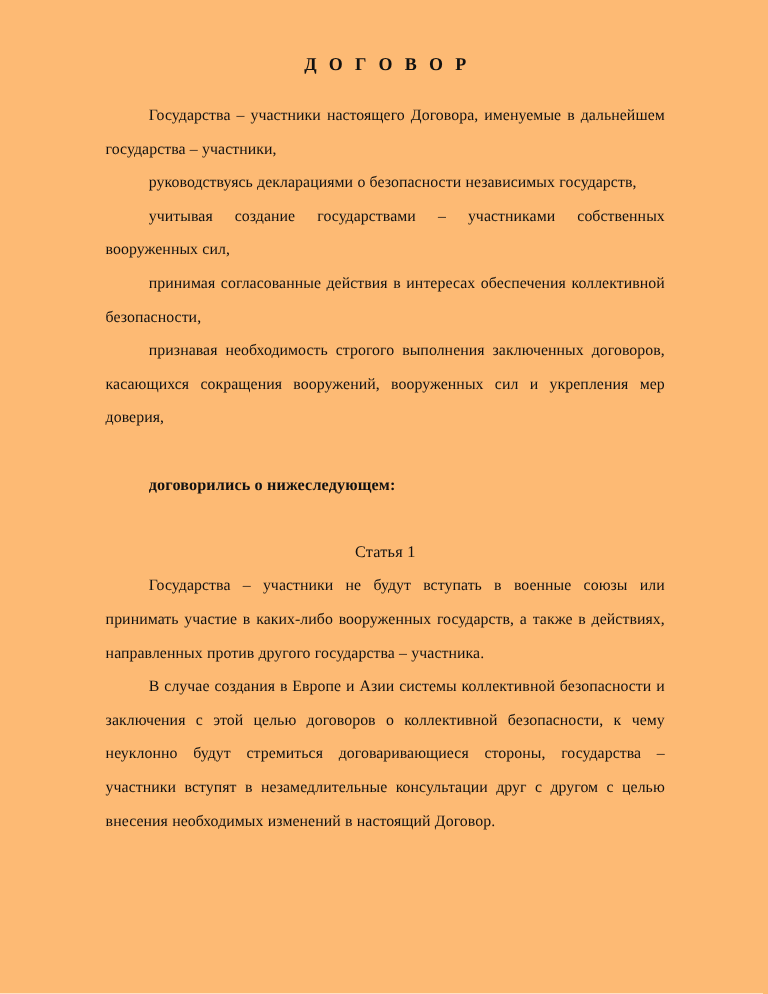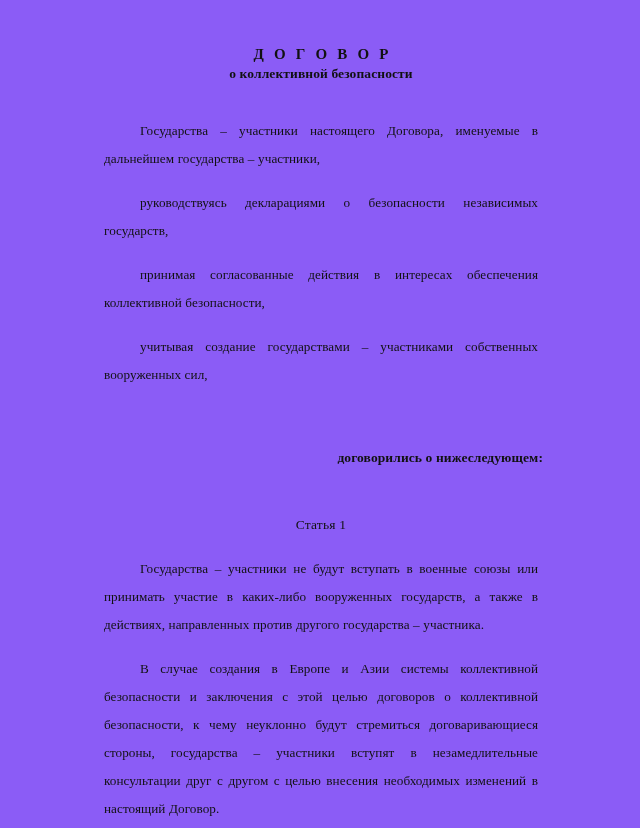--- a/index.html
+++ b/index.html
@@ -13,21 +13,21 @@
     height: 828px;
     overflow: hidden;
     font-family: "Liberation Serif", "DejaVu Serif", serif;
     color: #111111;
     -webkit-font-smoothing: antialiased;
   }
   .page {
     position: relative;
     width: 640px;
     height: 828px;
-    background: #8b5cf6;
+    background: #fdba74;
     box-sizing: border-box;
   }
   .doc-body {
     position: absolute;
     left: 88px;
     top: 44px;
     width: 466px;
   }
 
   
@@ -53,29 +53,28 @@
     font-weight: normal;
     font-size: 13.5px;
     line-height: 28px;
     margin: 0;
     letter-spacing: 0.2px;
   }
   .pledge-line {
     font-weight: bold;
     font-size: 13.5px;
     line-height: 28px;
-    margin: 11px;
+    margin: 0;
     text-indent: 36px;
     letter-spacing: 0.1px;
-    text-align: right;
   }
 
   
   p.para {
-    margin: 16px;
+    margin: 0;
     font-size: 13.2px;
     line-height: 28px;
     text-align: justify;
     text-indent: 36px;
     letter-spacing: 0.05px;
     word-spacing: 0.2px;
     text-justify: inter-word;
     hyphens: none;
   }
   p.para.last-tight {
@@ -87,32 +86,32 @@
   .sp-block-gap { height: 28px; }
 </style>
 </head>
 <body>
 
 <div class="page">
   <div class="doc-body">
 
     <h1 class="doc-title">Д О Г О В О Р</h1>
 
-    <h2 class="doc-subtitle">о коллективной безопасности</h2>
 
     <div class="sp-title-gap"></div>
 
     <p class="para">Государства – участники настоящего Договора, именуемые в дальнейшем государства – участники,</p>
 
     <p class="para">руководствуясь декларациями о безопасности независимых государств,</p>
 
+    <p class="para">учитывая создание государствами – участниками собственных вооруженных сил,</p>
+
     <p class="para">принимая согласованные действия в интересах обеспечения коллективной безопасности,</p>
 
-    <p class="para">учитывая создание государствами – участниками собственных вооруженных сил,</p>
-
+    <p class="para">признавая необходимость строгого выполнения заключенных договоров, касающихся сокращения вооружений, вооруженных сил и укрепления мер доверия,</p>
 
     <div class="sp-block-gap"></div>
 
     <p class="pledge-line">договорились о нижеследующем:</p>
 
     <div class="sp-block-gap"></div>
 
     <h3 class="article-heading">Статья 1</h3>
 
 

